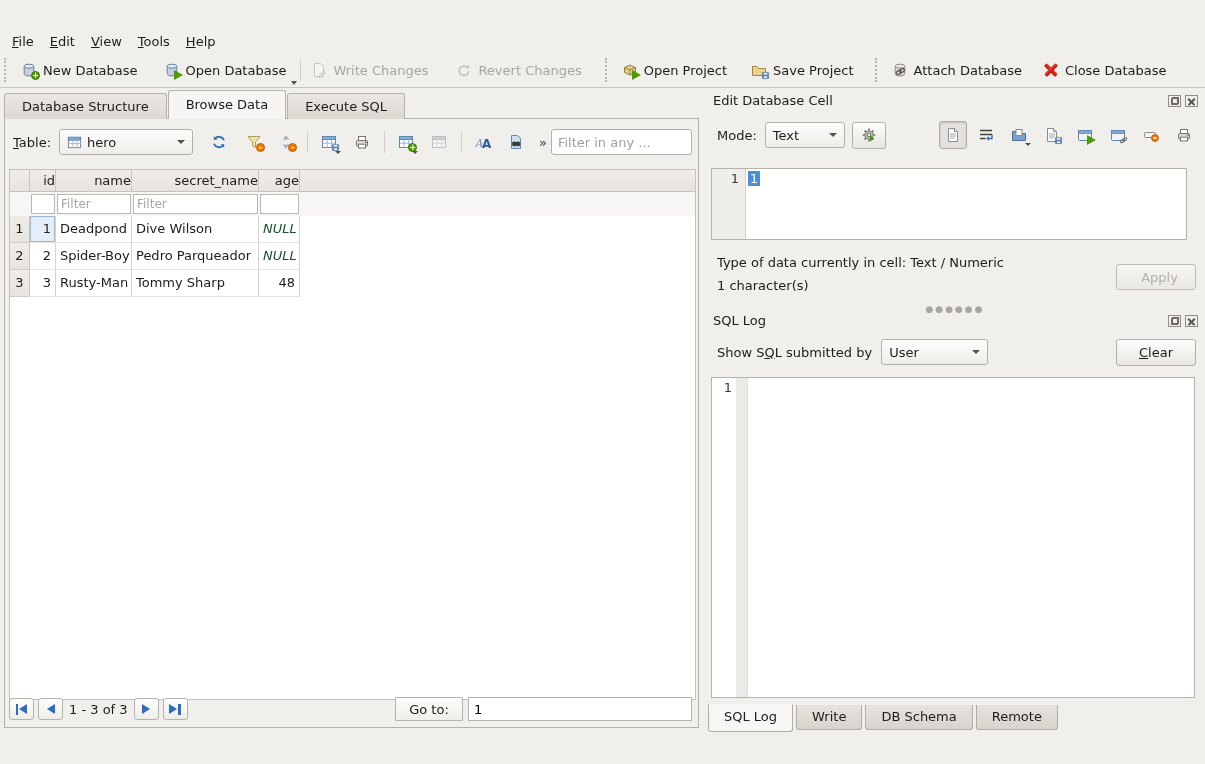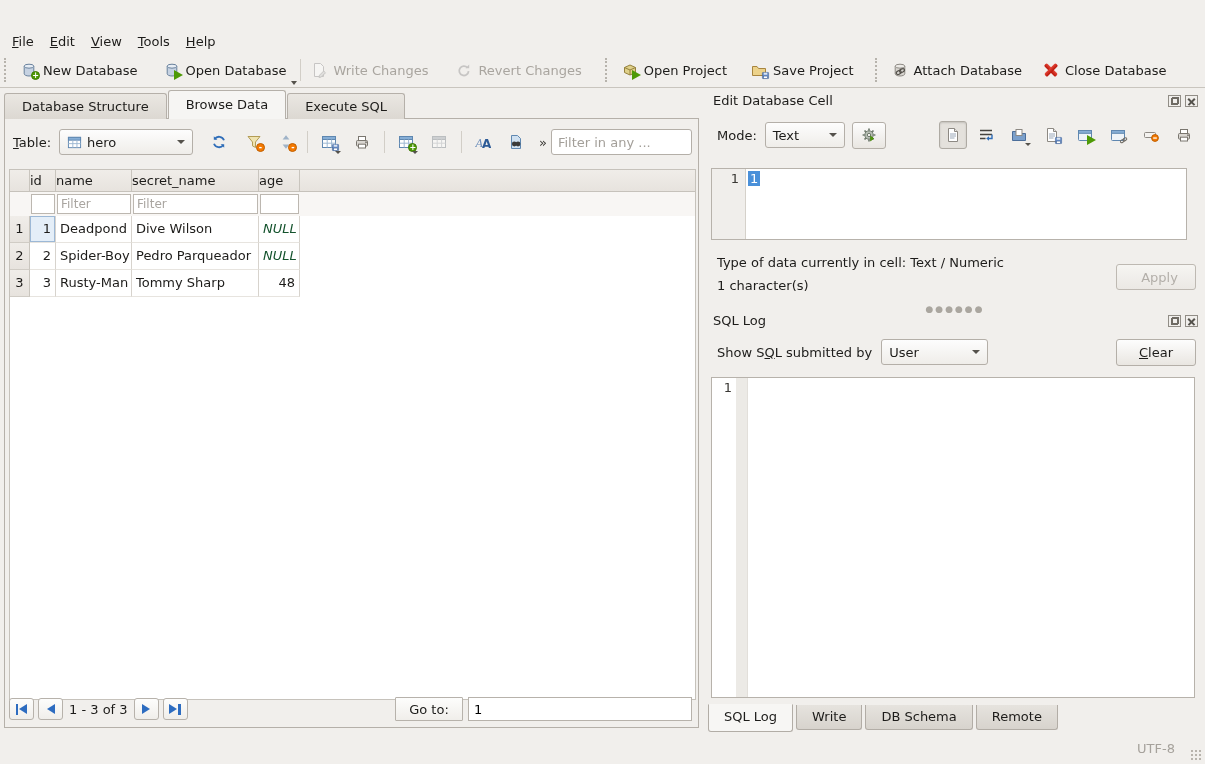--- a/index.html
+++ b/index.html
@@ -77,21 +77,21 @@
   .chev { font-size:13px; color:#3a3834; margin:0 4px 0 8px; }
   .filter-any { width:141px; height:26px; border:1px solid #b4afa8; border-radius:3px;
                 background:#fff; padding:0 6px; font:13px "DejaVu Sans",sans-serif; color:#1d1c1a; }
   .filter-any::placeholder { color:#a39f99; }
 
   
   .grid { position:absolute; top:50px; left:4px; width:687px; height:531px;
           background:#fff; border:1px solid #c6c2bb; overflow:hidden; }
   .g-hdr { display:flex; height:22px; background:linear-gradient(#f0ede9,#e7e3de);
            border-bottom:1px solid #c6c2bb; }
-  .g-hdr .hc { border-right:1px solid #c9c5be; text-align:left; line-height:21px; overflow:hidden; cursor:pointer; }
+  .g-hdr .hc { border-right:1px solid #c9c5be; text-align:right; line-height:21px; overflow:hidden; cursor:pointer; }
   .g-filter { display:flex; height:24px; background:#f8f6f4; align-items:center; }
   .g-filter .fc { padding:1px 1px; }
   .f-in { width:100%; height:20px; border:1px solid #bcb7b0; background:#fff; padding:0 3px;
           font:12px "DejaVu Sans",sans-serif; }
   .f-in::placeholder { color:#a9a5a0; }
   .g-row { display:flex; height:27px; }
   .cell { border-right:1px solid #d7d3cd; border-bottom:1px solid #e7e4df; line-height:26px;
           padding:0 4px; white-space:nowrap; overflow:hidden; cursor:default; }
   .rh { background:linear-gradient(#f0ede9,#e7e3de); border-right:1px solid #c9c5be;
         border-bottom:1px solid #d0ccc5; text-align:center; line-height:26px; cursor:pointer; }
@@ -660,18 +660,14 @@
     </div>
 
     <div class="btabs">
       <div class="btab active">SQL Log</div>
       <div class="btab">Write</div>
       <div class="btab">DB Schema</div>
       <div class="btab">Remote</div>
     </div>
   </div>
 
-  <div class="statusbar">
-    <span class="encoding">UTF-8</span>
-    <span class="sizegrip"></span>
-  </div>
 
 </div>
 
 </body></html>

